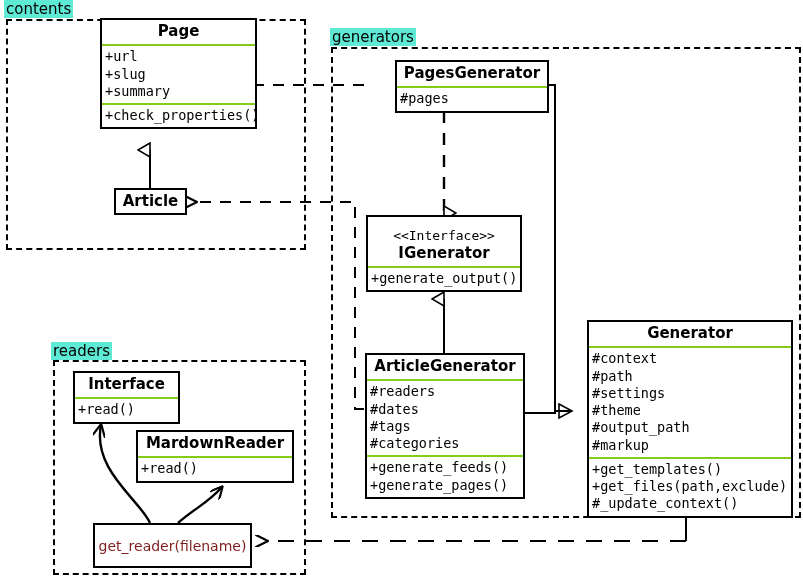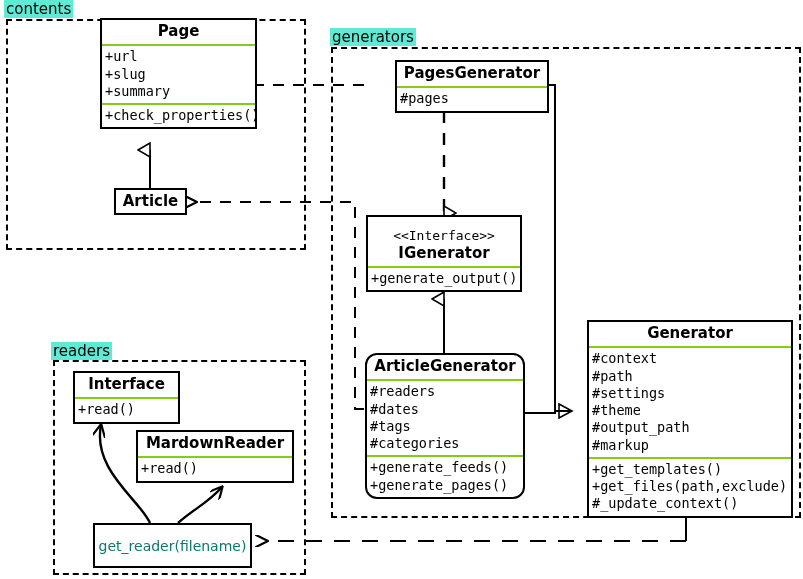--- a/index.html
+++ b/index.html
@@ -82,21 +82,21 @@
   .plain-box {
     position: absolute;
     border: 2px solid #000;
     background: #ffffff;
     box-sizing: border-box;
     display: flex;
     align-items: center;
     justify-content: center;
     z-index: 5;
     font-size: 14px;
-    color: #0f766e;
+    color: #7f1d1d;
     font-family: "DejaVu Sans", sans-serif;
   }
 </style>
 </head>
 <body>
 
 <div id="canvas">
 
   <div class="pkg pkg-dashdot" style="left:6px; top:19px; width:300px; height:231px;
               border-image: none;
@@ -203,21 +203,21 @@
   <div class="cls" style="left:366px; top:215px; width:156px;">
     <div class="cls-title" style="padding-top:12px;">
       <span class="cls-stereo">&lt;&lt;Interface&gt;&gt;</span>
       <span>IGenerator</span>
     </div>
     <div class="cls-sec">
       <span class="mem">+generate_output()</span>
     </div>
   </div>
 
-  <div class="cls" style="left:365px; top:353px; width:160px;border-radius:12px;">
+  <div class="cls" style="left:365px; top:353px; width:160px;">
     <div class="cls-title">ArticleGenerator</div>
     <div class="cls-sec">
       <span class="mem">#readers</span>
       <span class="mem">#dates</span>
       <span class="mem">#tags</span>
       <span class="mem">#categories</span>
     </div>
     <div class="cls-sec">
       <span class="mem">+generate_feeds()</span>
       <span class="mem">+generate_pages()</span>

